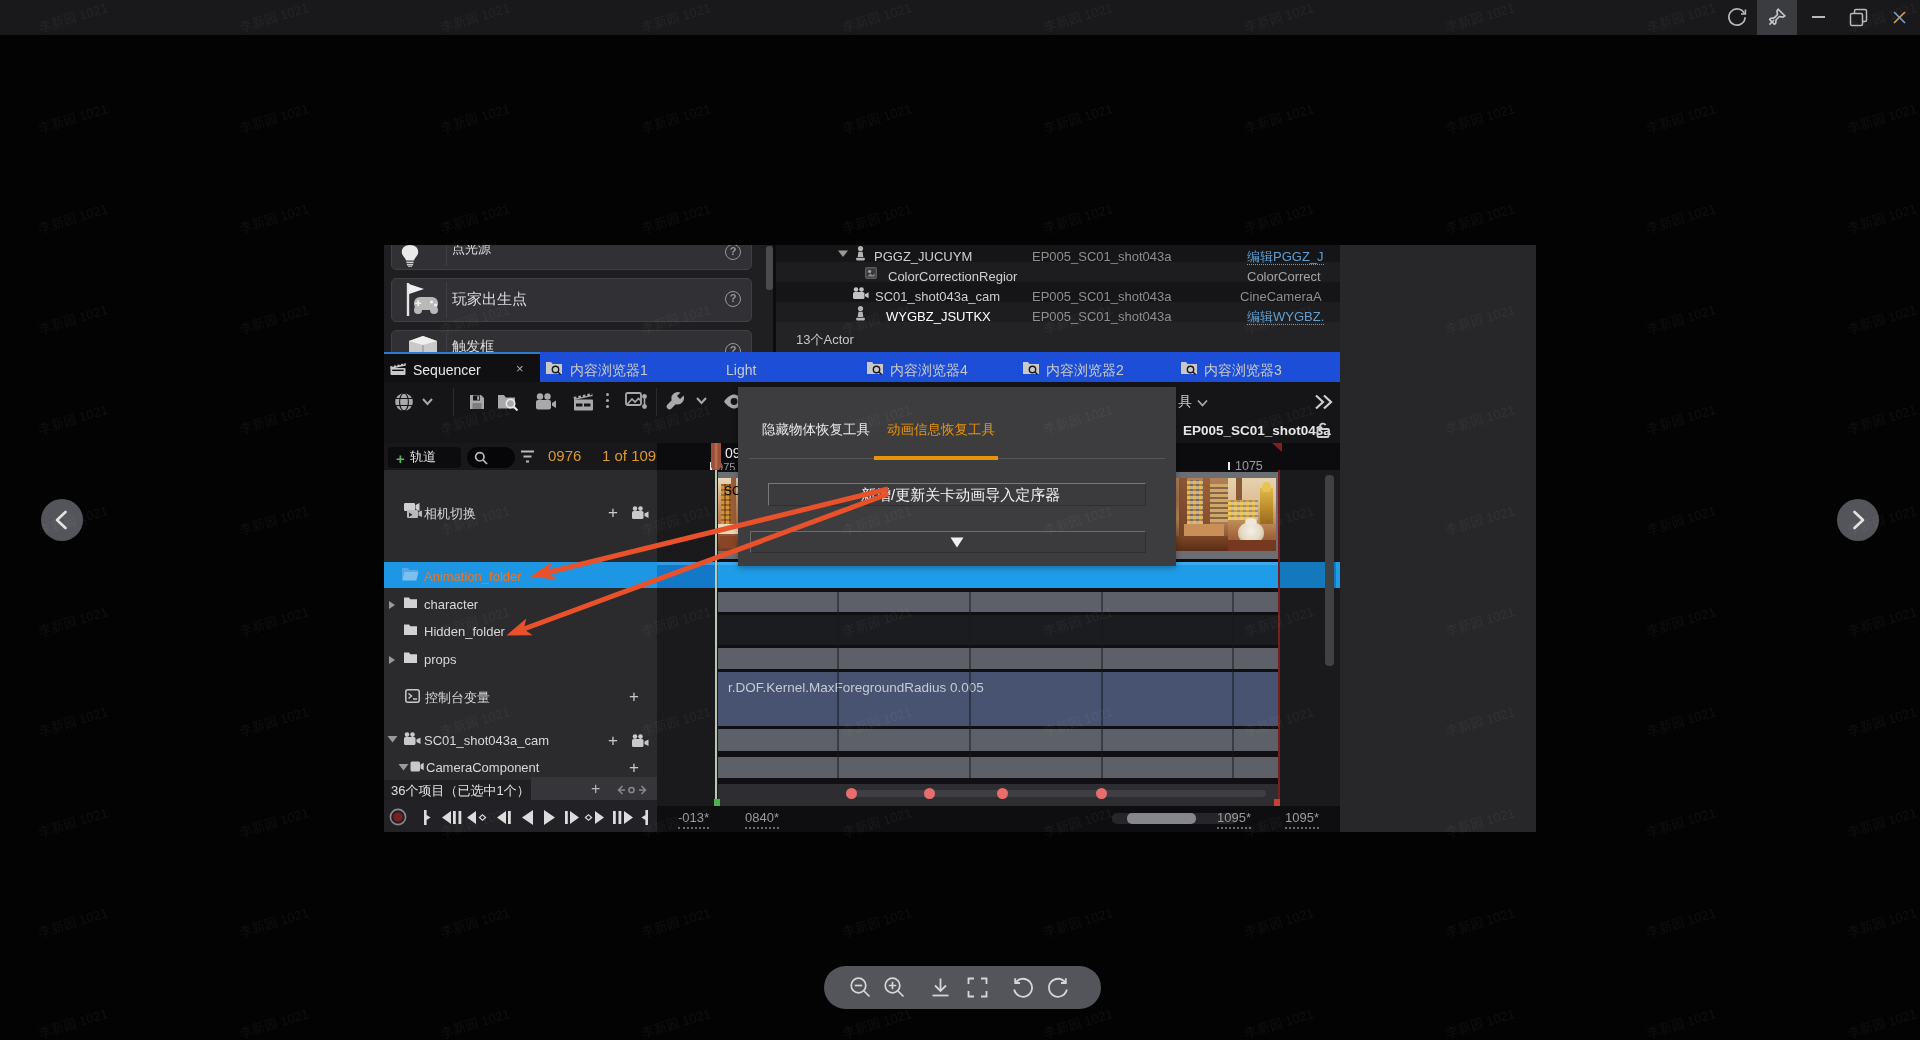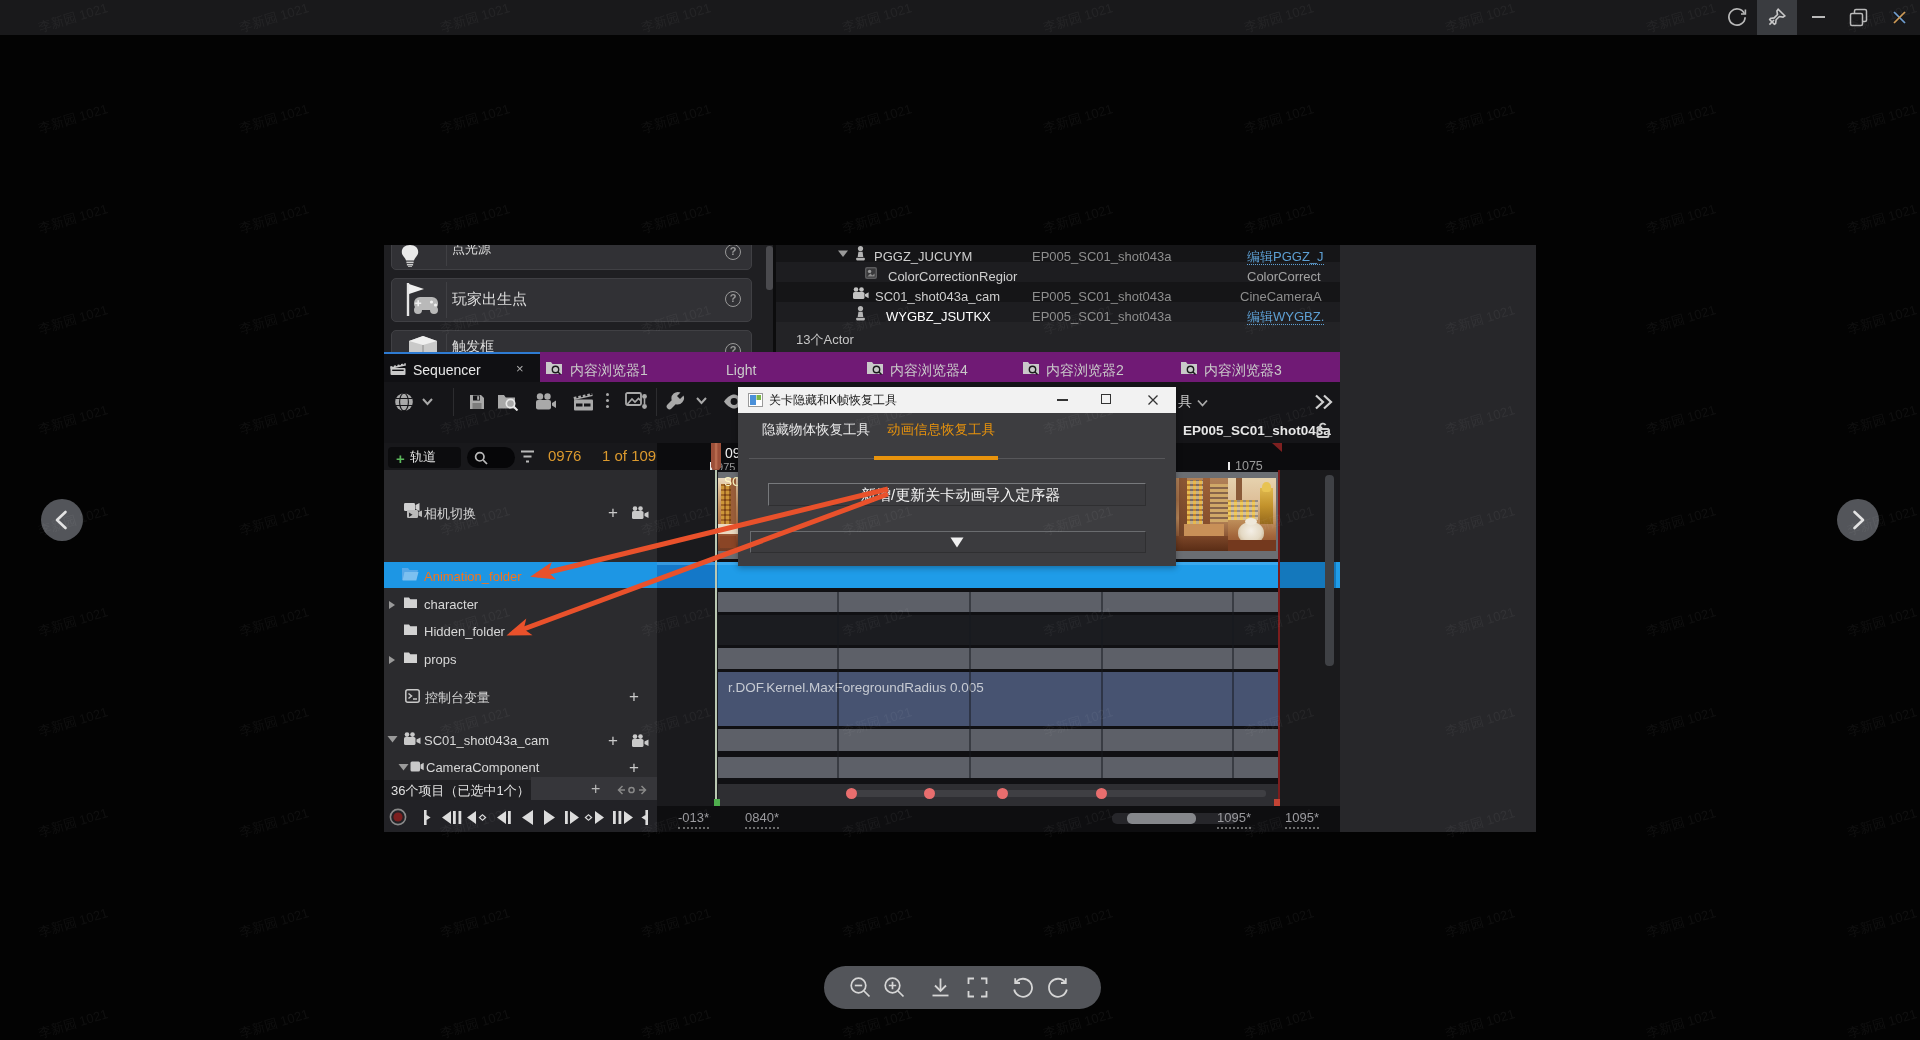--- a/index.html
+++ b/index.html
@@ -114,21 +114,21 @@
           <path d="M4.4 5.8 h4.2 l0.7 5.2 h-5.6 Z"></path>
           <rect x="2.2" y="11.8" width="8.6" height="2.6" rx="0.8"></rect>
         </g>
       </svg>
     <div class="t" style="left:110px;top:65px;color:#ffffff">WYGBZ_JSUTKX</div>
     <div class="t" style="left:256px;top:65px;color:#8e8e8e">EP005_SC01_shot043a</div>
     <div class="t" style="left:471px;top:65px;color:#5d9fd3;border-bottom:1px dotted #5d9fd3;padding-bottom:1px">编辑WYGBZ.</div>
     <div class="t" style="left:20px;top:88px;color:#c6c6c6">13个Actor</div>
   </div>
 
-  <div class="ab" style="left:0;top:107px;width:1152px;height:30px;background:#701a75">
+  <div class="ab" style="left:0;top:107px;width:1152px;height:30px;background:#1d4ed8">
     <div class="ab" style="left:0;top:0;width:156px;height:30px;background:#101013;border-top:2.5px solid #2e7bd2"></div>
     <svg class="ab" style="left:5px;top:9px" width="19" height="15" viewBox="0 0 19 15">
         <g fill="#c9c9c9">
           <path d="M1 5.5 L16.5 2 L17 4.5 L1.5 8 Z"></path>
           <rect x="1.5" y="7" width="15" height="7" rx="1"></rect>
         </g>
         <g fill="#101013">
           <rect x="3" y="3.8" width="1.6" height="2.2" transform="rotate(-12 3 3.8)"></rect>
           <rect x="6.5" y="3" width="1.6" height="2.2" transform="rotate(-12 6.5 3)"></rect>
           <rect x="10" y="2.2" width="1.6" height="2.2" transform="rotate(-12 10 2.2)"></rect>
@@ -405,21 +405,21 @@
       </div>
       <div class="ab" style="left:510px;top:6px;width:48px;height:73px;overflow:hidden;background:linear-gradient(180deg,#e6d2ae 0%,#dec09a 30%,#c2945e 55%,#a2653a 80%,#8a4f2a 100%)">
         <div class="ab" style="left:8px;top:0;width:6px;height:40px;background:#8a5a38"></div>
         <div class="ab" style="left:0px;top:22px;width:30px;height:20px;background:repeating-linear-gradient(0deg,#d4b272 0 3px,#92744e 3px 5px),repeating-linear-gradient(90deg,#c9a868 0 3px,#8496a6 3px 6px);background-blend-mode:overlay"></div>
         <div class="ab" style="left:32px;top:10px;width:13px;height:36px;background:linear-gradient(180deg,#dfb84e 0%,#c2922c 50%,#96691c 100%)"></div>
         <div class="ab" style="left:34px;top:4px;width:9px;height:10px;background:#e8c353;border-radius:50% 50% 30% 30%"></div>
         <div class="ab" style="left:10px;top:44px;width:26px;height:22px;background:radial-gradient(circle at 50% 40%,#f4efe6 0%,#e4d9c4 55%,#b89a72 100%);border-radius:48%"></div>
         <div class="ab" style="left:17px;top:40px;width:12px;height:7px;background:#efe8da;border-radius:50%"></div>
         <div class="ab" style="left:0;top:62px;width:48px;height:11px;background:#74391e"></div>
       </div>
-      <div class="t" style="left:6px;top:4px;font-size:12px;color:#fef9c3">SC</div>
+      <div class="t" style="left:6px;top:13px;font-size:12px;color:#000000">SC</div>
     </div>
 
     <div class="ab" style="left:0;top:92px;width:683px;height:26px;background:#1f9ce8">
       <div class="ab" style="left:0;top:0;width:61px;height:26px;background:#1478c8"></div>
       <div class="ab" style="left:621px;top:0;width:58px;height:26px;background:#1478bc"></div>
       <div class="ab" style="left:0;top:0;width:621px;height:3px;background:#52b5f2;opacity:.55"></div>
     </div>
 
     <div class="ab" style="left:61px;top:122px;width:560px;height:20px;background:#5d6068"></div>
     <div class="ab" style="left:61px;top:145px;width:560px;height:30px;background:#1b1c20"></div>
@@ -453,33 +453,20 @@
     <div class="t" style="left:88px;top:5px;border-bottom:2px dotted #6a6a6a;padding-bottom:3px">0840*</div>
     <div class="ab" style="left:455px;top:7px;width:125px;height:11px;background:#26262a;border-radius:5px"></div>
     <div class="ab" style="left:470px;top:7px;width:69px;height:11px;background:#85878b;border-radius:5px"></div>
     <div class="t" style="left:560px;top:5px;border-bottom:2px dotted #6a6a6a;padding-bottom:3px">1095*</div>
     <div class="t" style="left:628px;top:5px;border-bottom:2px dotted #6a6a6a;padding-bottom:3px">1095*</div>
   </div>
 
   <div class="ab" style="left:956px;top:0;width:196px;height:587px;background:#27272a"></div>
 
   <div class="ab" style="left:354px;top:142px;width:438px;height:179px;background:#3d3d40;box-shadow:0 2px 6px rgba(0,0,0,.3)">
-    <div class="ab" style="left:0;top:0;width:438px;height:26px;background:#f2f2f2">
-      <svg class="ab" style="left:10px;top:6px" width="15" height="14" viewBox="0 0 15 14">
-          <rect x="0.5" y="0.5" width="14" height="13" fill="#ffffff" stroke="#9a9a9a" stroke-width="1"></rect>
-          <rect x="2" y="2" width="6" height="10" fill="#4a90d9"></rect>
-          <rect x="8.5" y="2" width="4.5" height="5" fill="#7ab648"></rect>
-        </svg>
-      <div class="t" style="left:31px;top:7px;font-size:12px;color:#1a1a1a">关卡隐藏和K帧恢复工具</div>
-      <div class="ab" style="left:319px;top:12px;width:11px;height:1.6px;background:#333"></div>
-      <div class="ab" style="left:363px;top:7px;width:10px;height:10px;border:1.3px solid #333"></div>
-      <svg class="ab" style="left:409px;top:7px" width="12" height="12" viewBox="0 0 12 12" stroke="#333" stroke-width="1.3">
-          <path d="M1.5 1.5 L10.5 10.5 M10.5 1.5 L1.5 10.5"></path>
-        </svg>
-    </div>
     <div class="t" style="left:24px;top:36px;font-size:13.5px;color:#e8e8e8">隐藏物体恢复工具</div>
     <div class="t" style="left:149px;top:36px;font-size:13.5px;color:#e8930c">动画信息恢复工具</div>
     <div class="ab" style="left:11px;top:71px;width:416px;height:1px;background:#57575a"></div>
     <div class="ab" style="left:136px;top:69px;width:124px;height:3.5px;background:#e8930c"></div>
     <div class="ab" style="left:30px;top:96px;width:378px;height:23px;background:#3b3b3e;border:1px solid #77797c;border-right-color:#2f2f31;border-bottom-color:#2f2f31"></div>
     <div class="t" style="left:123px;top:100px;font-size:15px;color:#f2f2f2">新增/更新关卡动画导入定序器</div>
     <div class="ab" style="left:12px;top:144px;width:396px;height:22px;background:#3b3b3e;border:1px solid #6a6c6f;border-right-color:#2f2f31;border-bottom-color:#2f2f31"></div>
     <svg class="ab" style="left:212px;top:150px" width="14" height="11" viewBox="0 0 14 11">
         <path d="M0.5 0.5 H13.5 L7 10.5 Z" fill="#f0f0f0"></path>
       </svg>

